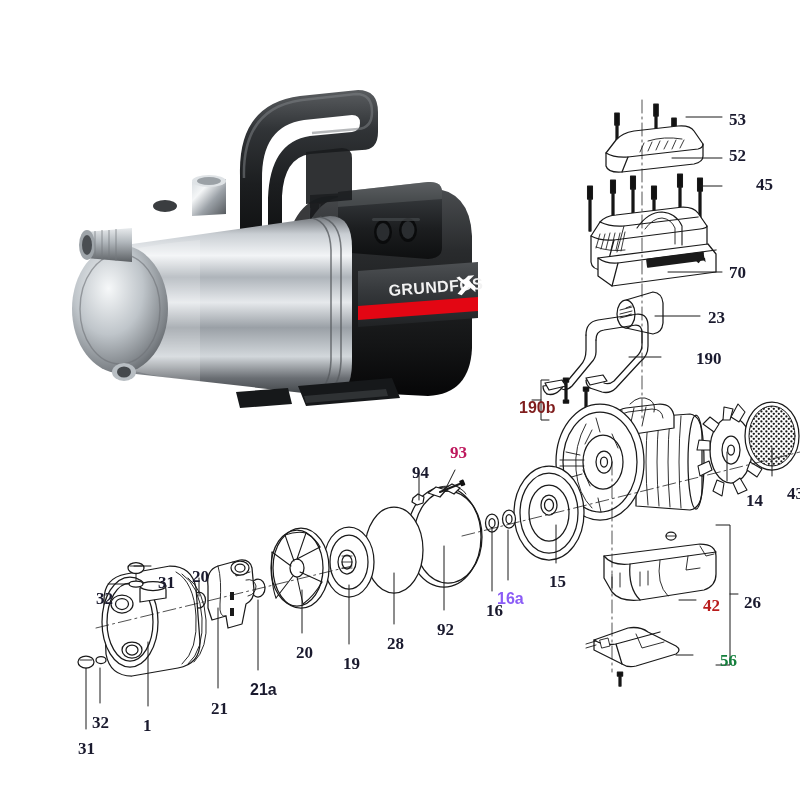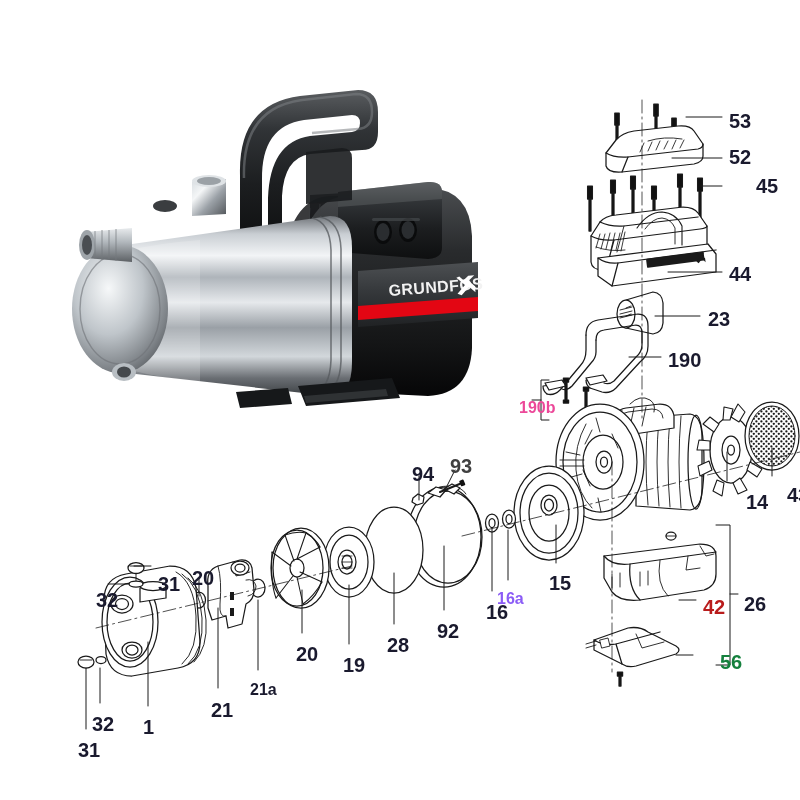--- a/index.html
+++ b/index.html
@@ -2,21 +2,21 @@
 <html><head>
 <meta charset="utf-8">
 <title>Grundfos Pump Exploded Parts Diagram</title>
 <style>
   html,body{margin:0;padding:0;background:#ffffff;}
   body{font-family:"Liberation Sans",sans-serif;}
   #sheet{position:relative;width:800px;height:800px;background:#fff;overflow:hidden;}
   #sheet svg.layer{position:absolute;left:0;top:0;width:800px;height:800px;}
   .callout{position:absolute;font-family:"Liberation Sans",sans-serif;font-weight:bold;
            color:#1a1a2e;white-space:nowrap;line-height:1;}
-  .cal-lg{font-size:20px;}
+  .cal-lg{font-size:17px;font-family:Liberation Serif, serif;}
   .cal-md{font-size:16px;}
 </style>
 </head>
 <body>
 
 <div id="sheet">
 
   <svg class="layer" viewBox="0 0 800 800">
     <defs>
       <linearGradient id="steelBody" x1="0" y1="0" x2="0" y2="1">
@@ -516,34 +516,34 @@
           <path d="M 549 380 L 541 380 L 541 420 L 549 420 M 541 400 L 532 400" fill="none"></path>
           <path d="M 716 525 L 730 525 L 730 665 L 716 665 M 730 594 L 738 594" fill="none"></path>
         </g>
     </g>
   </svg>
 
   <div id="callouts">
       <div class="callout cal-lg" style="left: 729px; top: 111px; color: rgb(26, 26, 46);">53</div>
       <div class="callout cal-lg" style="left: 729px; top: 147px; color: rgb(26, 26, 46);">52</div>
       <div class="callout cal-lg" style="left: 756px; top: 176px; color: rgb(26, 26, 46);">45</div>
-      <div class="callout cal-lg" style="left: 729px; top: 264px; color: rgb(26, 26, 46);">44</div>
+      <div class="callout cal-lg" style="left: 729px; top: 264px; color: rgb(26, 26, 46);">70</div>
       <div class="callout cal-lg" style="left: 708px; top: 309px; color: rgb(26, 26, 46);">23</div>
-      <div class="callout cal-lg" style="left: 668px; top: 350px; color: rgb(26, 26, 46);">190</div>
-      <div class="callout cal-md" style="left: 519px; top: 400px; color: #ec4899;">190b</div>
+      <div class="callout cal-lg" style="left: 696px; top: 350px; color: rgb(26, 26, 46);">190</div>
+      <div class="callout cal-md" style="left: 519px; top: 400px; color: #7f1d1d;">190b</div>
       <div class="callout cal-lg" style="left: 767px; top: 485px; color: rgb(26, 26, 46); margin-left: 20px;">43</div>
       <div class="callout cal-lg" style="left: 746px; top: 492px; color: rgb(26, 26, 46);">14</div>
       <div class="callout cal-lg" style="left: 744px; top: 594px; color: rgb(26, 26, 46);">26</div>
       <div class="callout cal-lg" style="left: 703px; top: 597px; color: #b91c1c;">42</div>
       <div class="callout cal-lg" style="left: 720px; top: 652px; color: #15803d;">56</div>
       <div class="callout cal-lg" style="left: 549px; top: 573px; color: rgb(26, 26, 46);">15</div>
       <div class="callout cal-md" style="left: 497px; top: 591px; color: #8b5cf6;">16a</div>
       <div class="callout cal-lg" style="left: 486px; top: 602px; color: rgb(26, 26, 46);">16</div>
       <div class="callout cal-lg" style="left: 412px; top: 464px; color: rgb(26, 26, 46);">94</div>
-      <div class="callout cal-lg" style="left: 450px; top: 456px; color: #404040;">93</div>
+      <div class="callout cal-lg" style="left: 450px; top: 444px; color: #be185d;">93</div>
       <div class="callout cal-lg" style="left: 437px; top: 621px; color: rgb(26, 26, 46);">92</div>
       <div class="callout cal-lg" style="left: 387px; top: 635px; color: rgb(26, 26, 46);">28</div>
       <div class="callout cal-lg" style="left: 343px; top: 655px; color: rgb(26, 26, 46);">19</div>
       <div class="callout cal-lg" style="left: 296px; top: 644px; color: rgb(26, 26, 46);">20</div>
       <div class="callout cal-md" style="left: 250px; top: 682px; color: rgb(26, 26, 46);">21a</div>
       <div class="callout cal-lg" style="left: 211px; top: 700px; color: rgb(26, 26, 46);">21</div>
       <div class="callout cal-lg" style="left: 192px; top: 568px; color: rgb(26, 26, 46);">20</div>
       <div class="callout cal-lg" style="left: 158px; top: 574px; color: rgb(26, 26, 46);">31</div>
       <div class="callout cal-lg" style="left: 96px; top: 590px; color: rgb(26, 26, 46);">32</div>
       <div class="callout cal-lg" style="left: 143px; top: 717px; color: rgb(26, 26, 46);">1</div>

